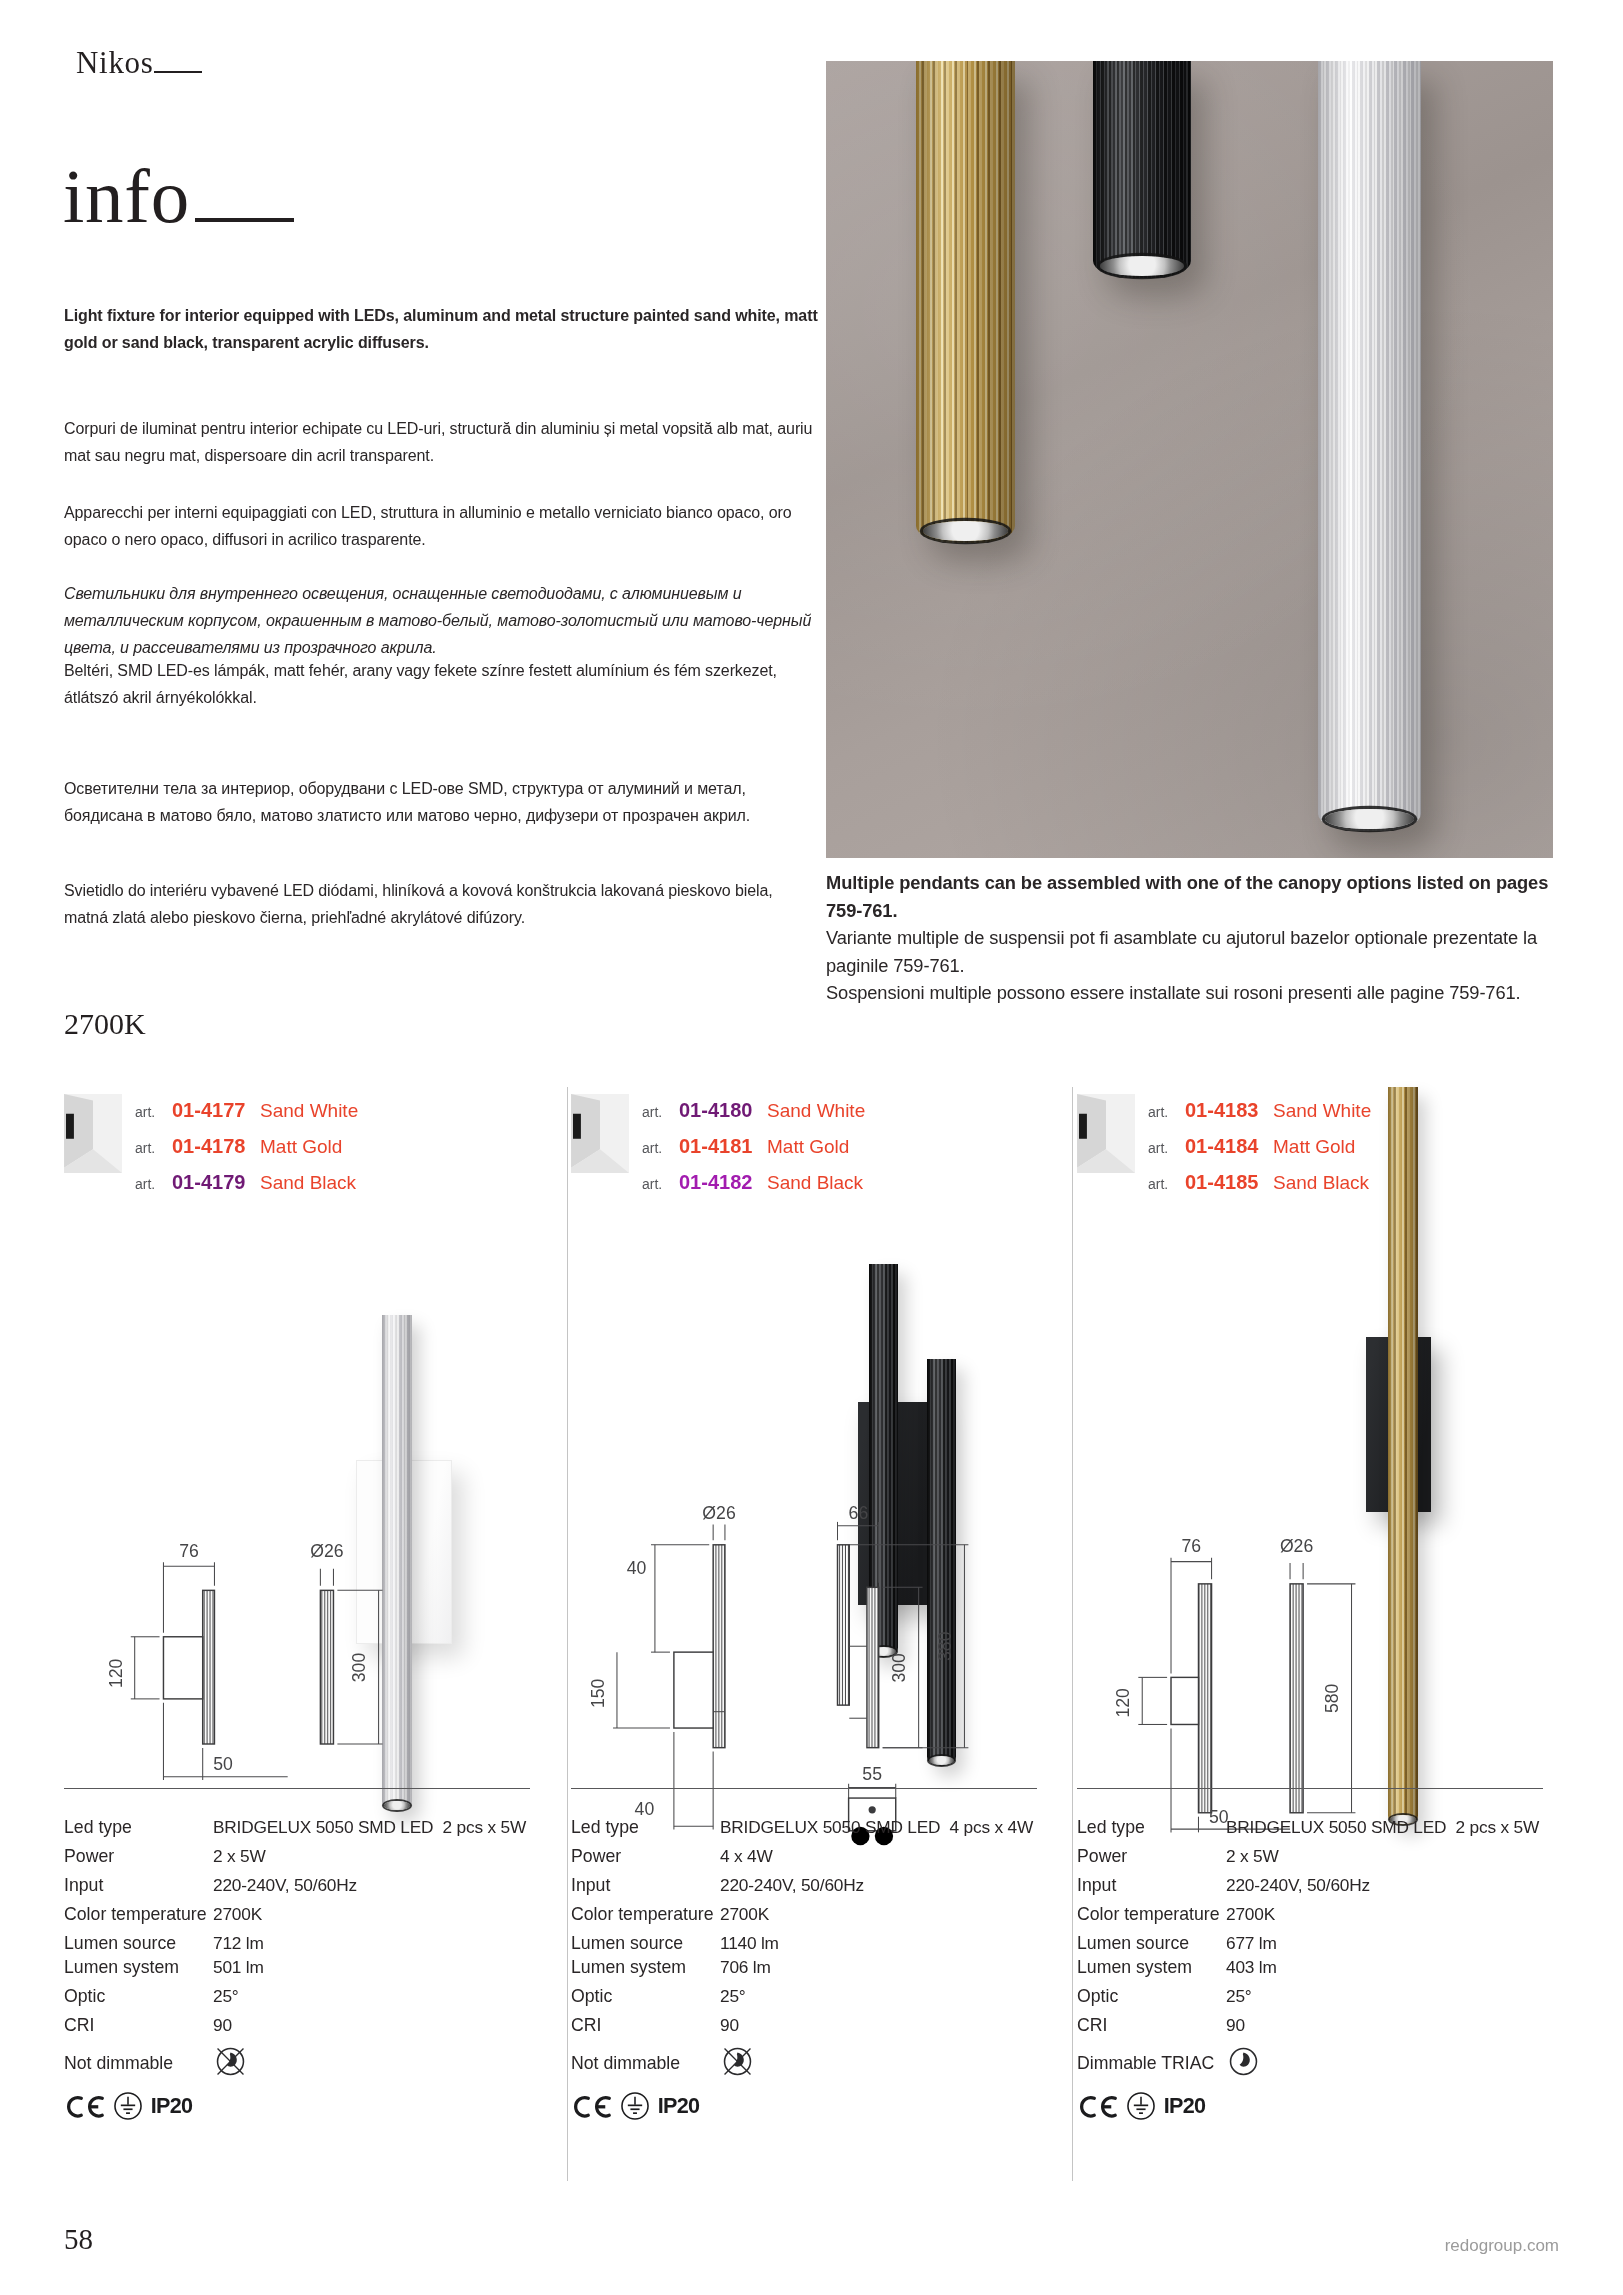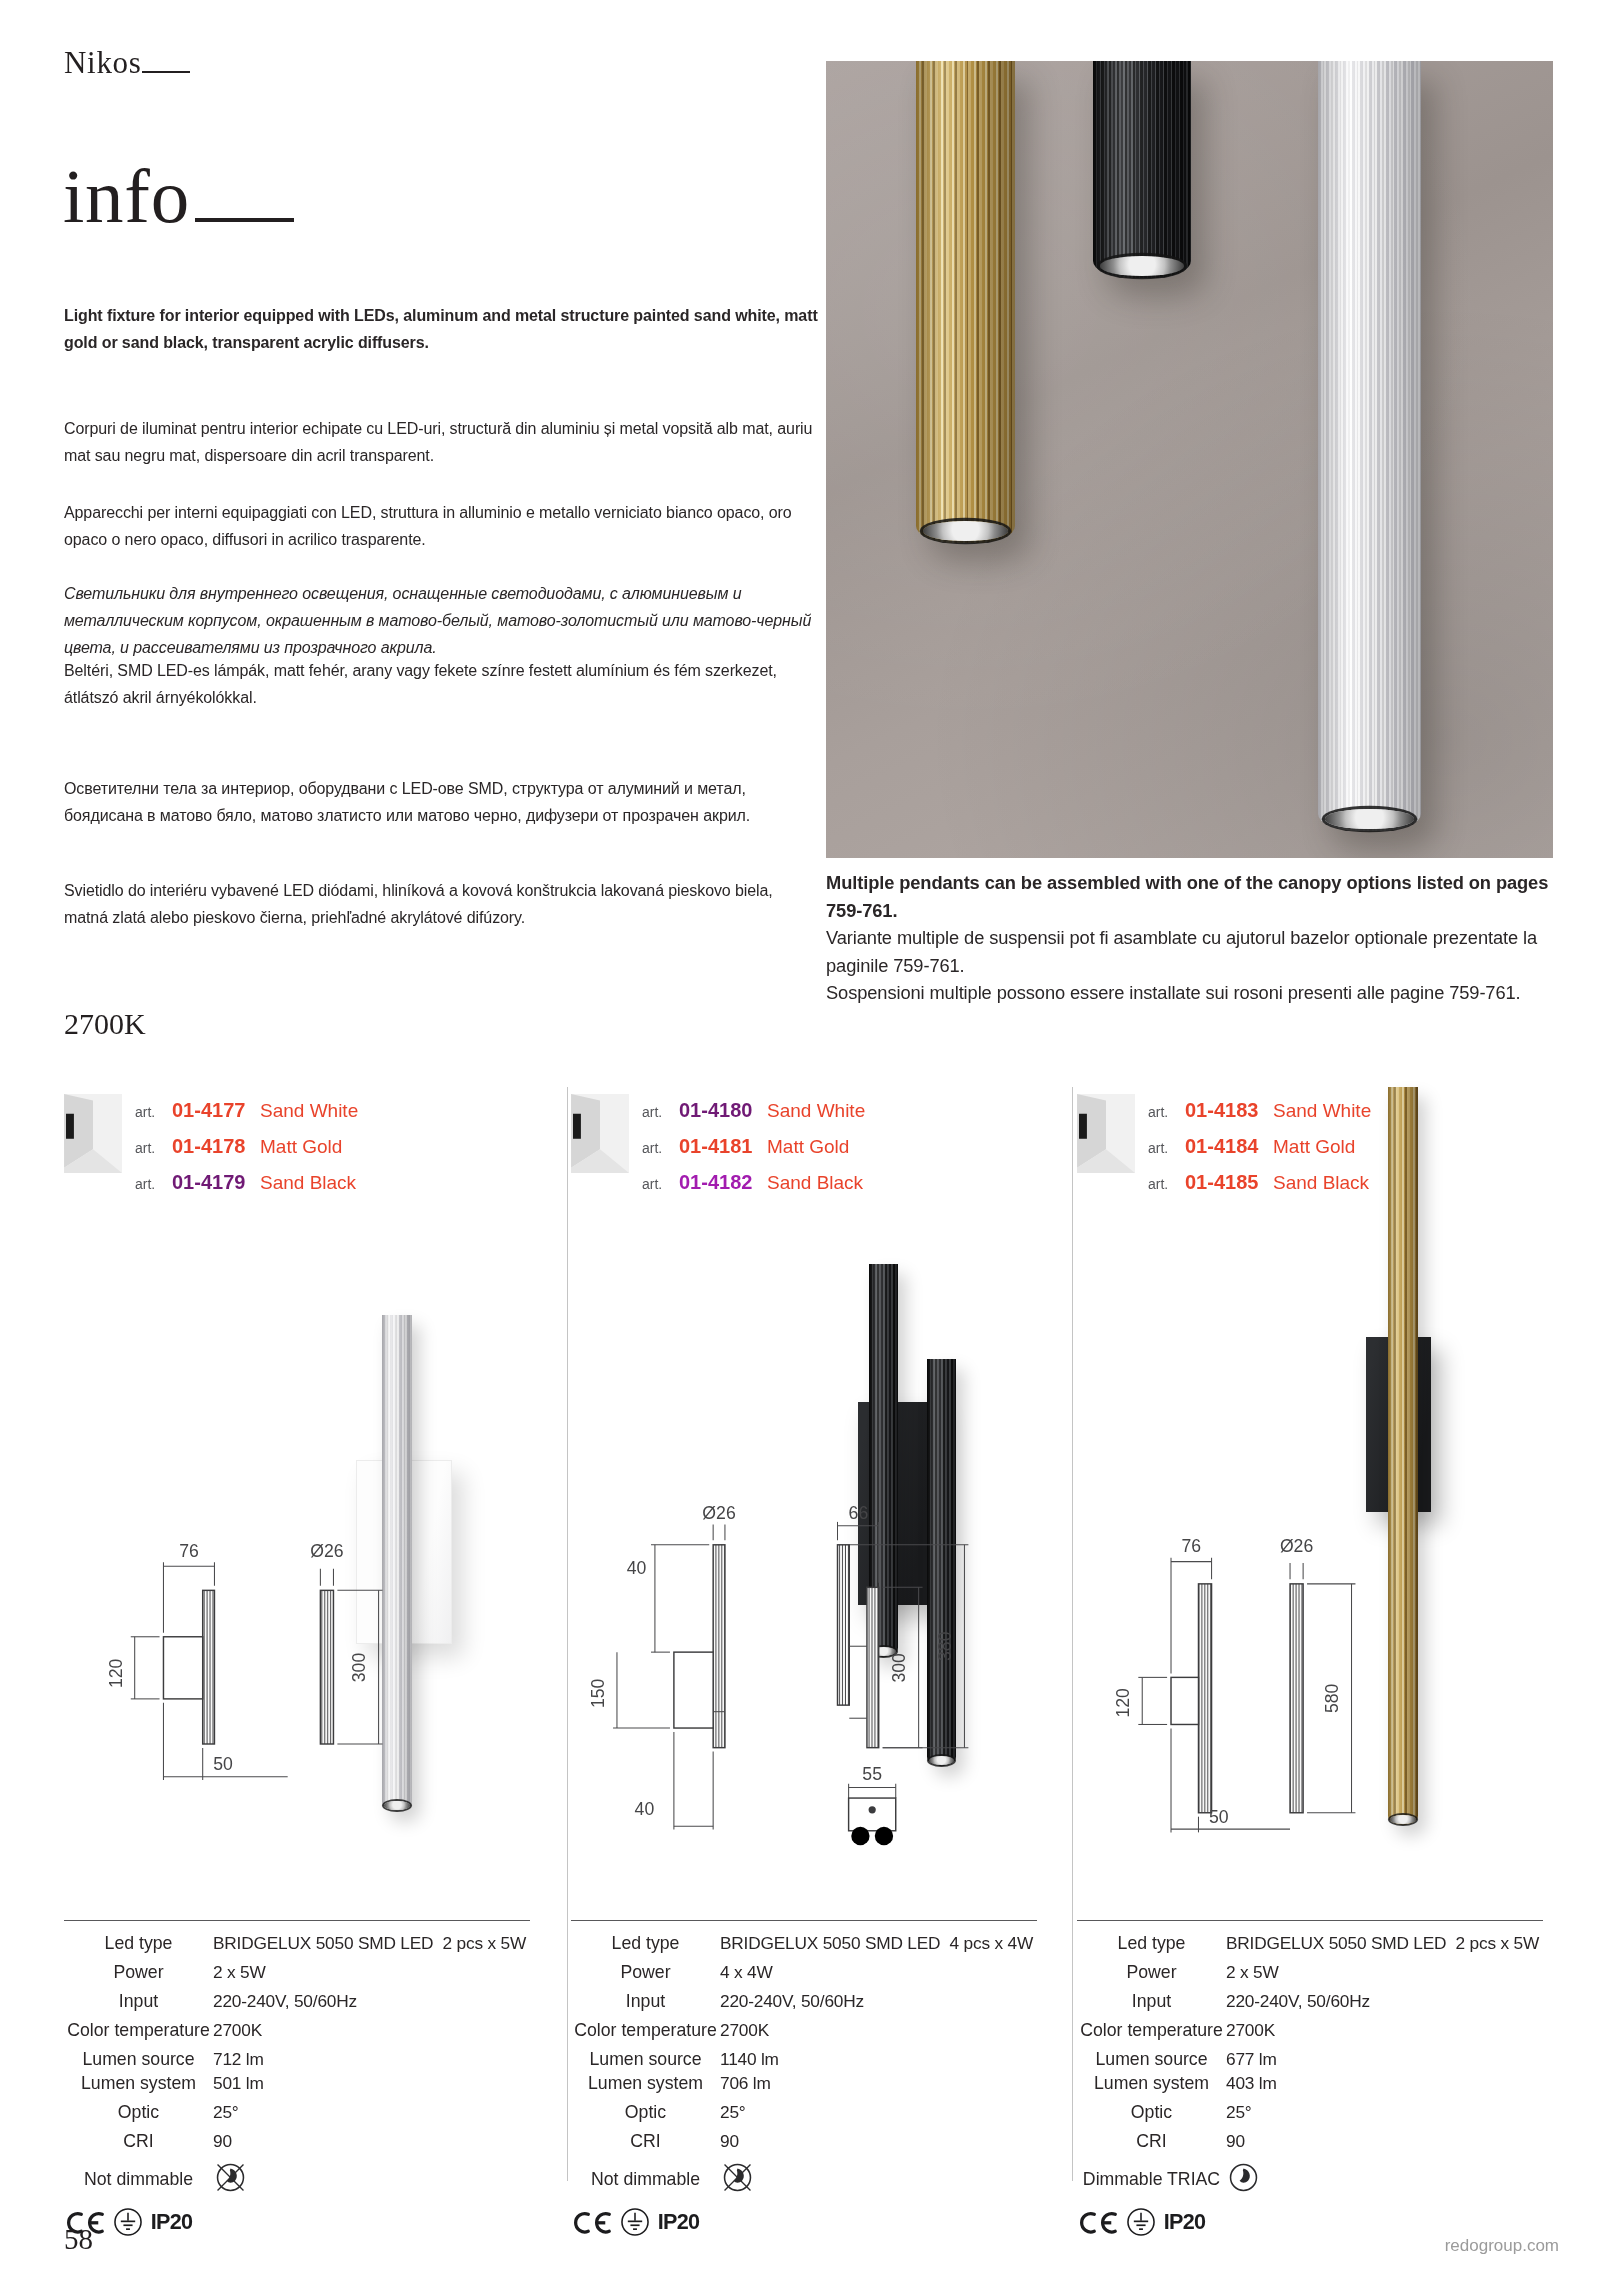--- a/index.html
+++ b/index.html
@@ -5,21 +5,21 @@
   html,body{margin:0;padding:0;}
   body{
     width:1623px;height:2295px;position:relative;background:#ffffff;
     font-family:"Liberation Sans",sans-serif;color:#2a2627;overflow:hidden;
   }
   .abs{position:absolute;}
   .serif{font-family:"Liberation Serif","DejaVu Serif",serif;}
   .uline{display:inline-block;border-bottom:2.6px solid #231f20;}
 
   
-  .brand{left:64px;top:45px;font-size:31px;letter-spacing:0.7px;color:#231f20;}
+  .brand{left:76px;top:45px;font-size:31px;letter-spacing:0.7px;color:#231f20;}
   .brand .uline{width:48px;border-bottom-width:2px;}
   .page-title{left:63px;top:152px;font-size:77px;letter-spacing:0.7px;color:#231f20;}
   .page-title .uline{width:99px;border-bottom-width:4.6px;margin-left:5.2px;}
 
   
   .intro{left:64px;width:756px;font-size:16px;line-height:27px;letter-spacing:-0.1px;}
   .intro.bold{font-weight:bold;}
   p{margin:0;}
 
   
@@ -78,21 +78,21 @@
   .mini .tube{border-radius:0 0 45% 45%/0 0 9.2px 9.2px;box-shadow:7.9px 10.5px 17px rgba(0,0,0,0.18);}
   .mini .lens{height:9.2px;bottom:1.3px;box-shadow:0 0 0 2px rgba(20,20,20,0.8);}
 
   
   svg text{font-family:"Liberation Sans",sans-serif;font-size:27px;fill:#454547;}
   .drw line,.drw path{stroke:#4a4a4c;stroke-width:1.6;fill:none;}
   .drw rect.tubeR{stroke:#3c3c3e;stroke-width:2.2;}
   .drw rect.brk{fill:#ffffff;stroke:#3c3c3e;stroke-width:2.2;}
 
   
-  .spec-table{top:1920px;width:466px;border-top:1.3px solid #58585a;padding-top:12px;text-align:center;}
+  .spec-table{top:1788px;width:466px;border-top:1.3px solid #58585a;padding-top:28px;}
   .spec-row{display:flex;margin-bottom:7.9px;}
   .spec-row.tight{margin-bottom:3.3px;}
   .sl{width:149px;font-size:17.7px;flex:none;}
   .sv{font-size:17.3px;letter-spacing:-0.2px;white-space:pre-wrap;}
   .dim-row{margin-top:5.2px;align-items:center;}
   .cert-row{display:flex;align-items:center;gap:7.9px;margin-top:6.5px;}
   .ip{font-size:21.6px;font-weight:bold;letter-spacing:-0.7px;color:#1c1c1e;}
 
   
   .pagenum{left:64px;top:2223px;font-size:29px;color:#231f20;}

